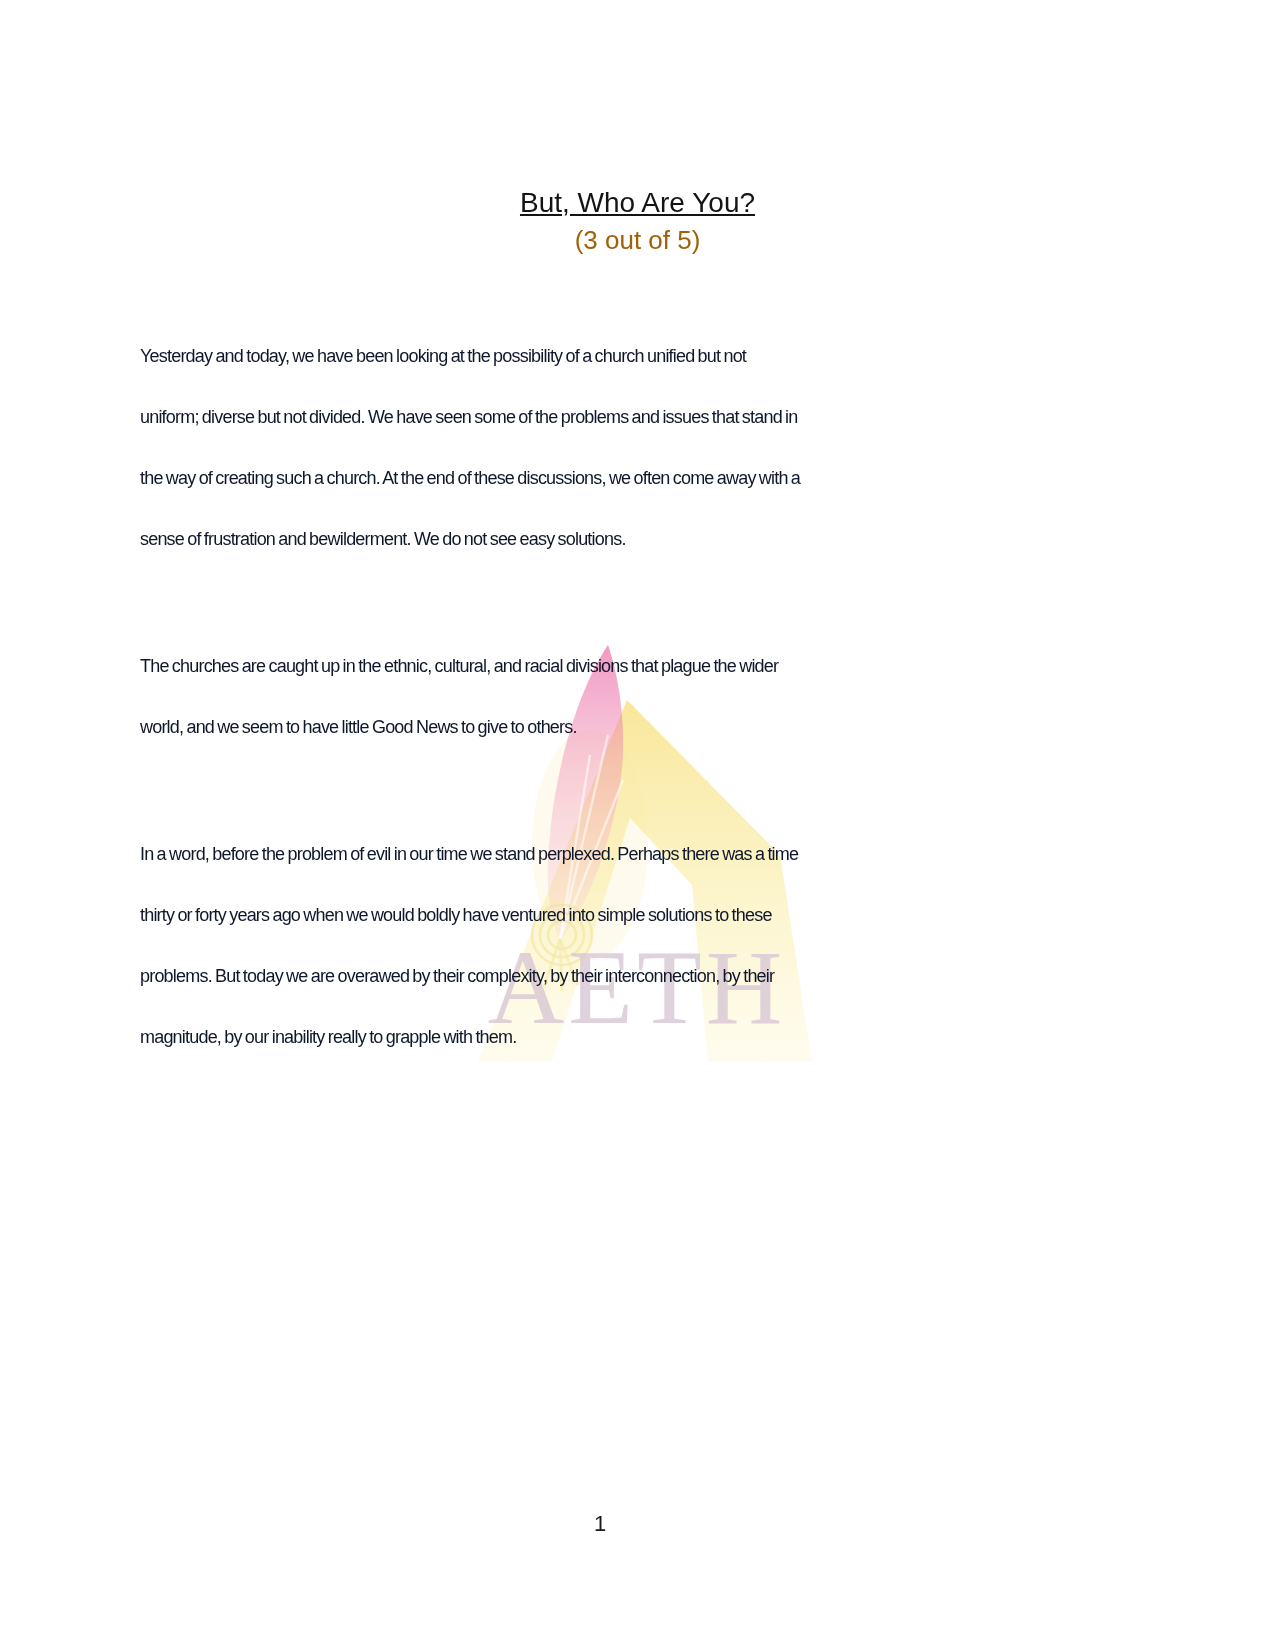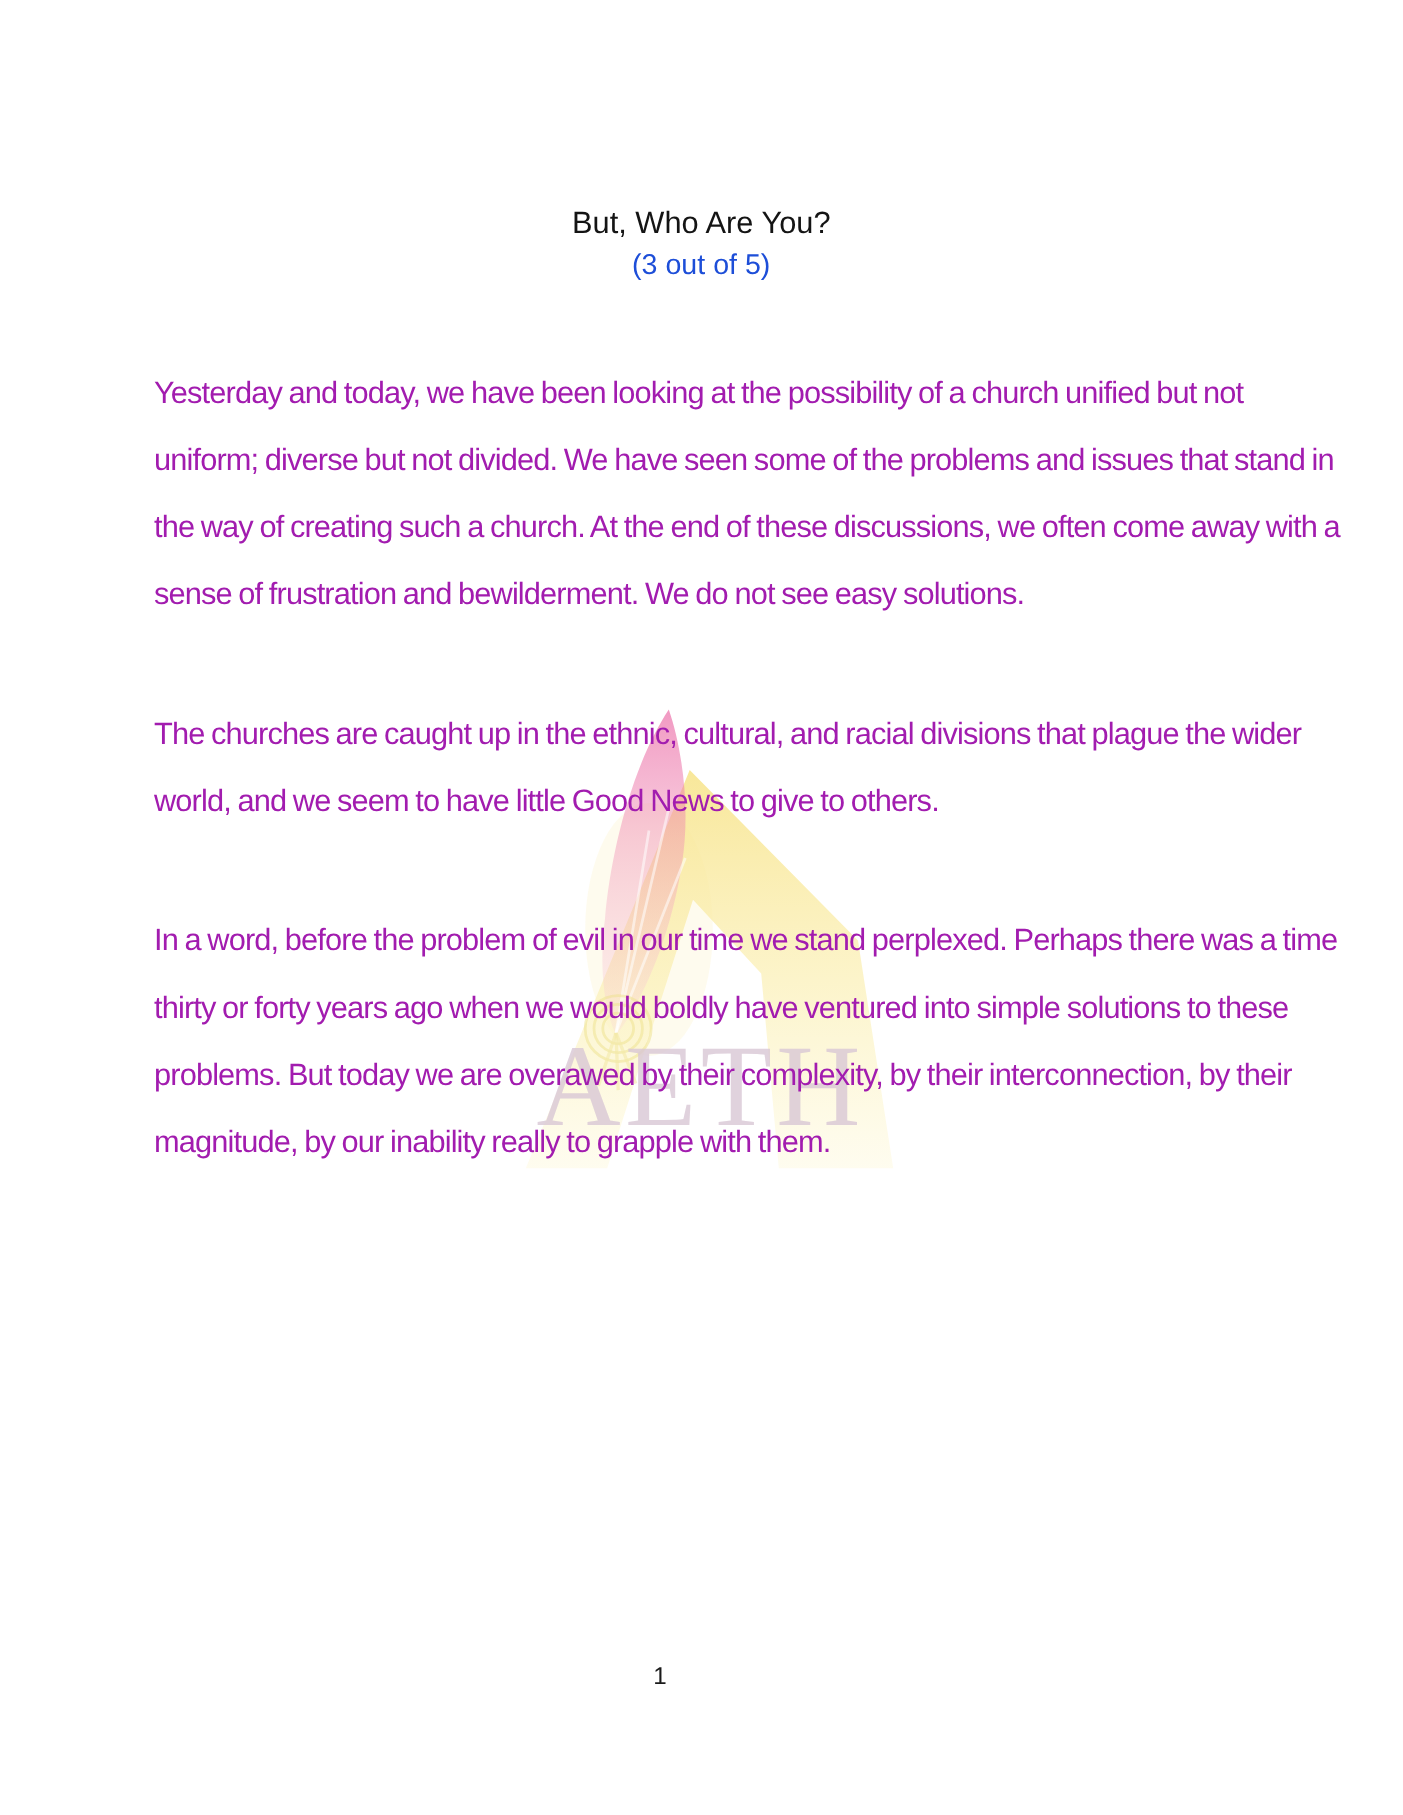--- a/index.html
+++ b/index.html
@@ -33,36 +33,37 @@
   .header {
     width: 995px;
     text-align: center;
   }
   .title {
     margin: 0;
     font-size: 28px;
     line-height: 34px;
     font-weight: 400;
     color: #141414;
+    text-decoration: underline;
   }
   .subtitle {
     margin: 4px 0 0 0;
     font-size: 26px;
     line-height: 32px;
     font-weight: 400;
-    color: #1d4ed8;
+    color: #a16207;
   }
   .para {
     margin: 0 0 66px 0;
-    font-size: 28px;
+    font-size: 18px;
     line-height: 61px;
     letter-spacing: -0.8px;
     word-spacing: -1px;
     white-space: pre;
-    color: #a21caf;
+    color: #0f172a;
   }
   .para.first {
     margin-top: 70px;
   }
   .footer {
     position: absolute;
     left: 140px;
     top: 1510px;
     width: 920px;
     text-align: center;

